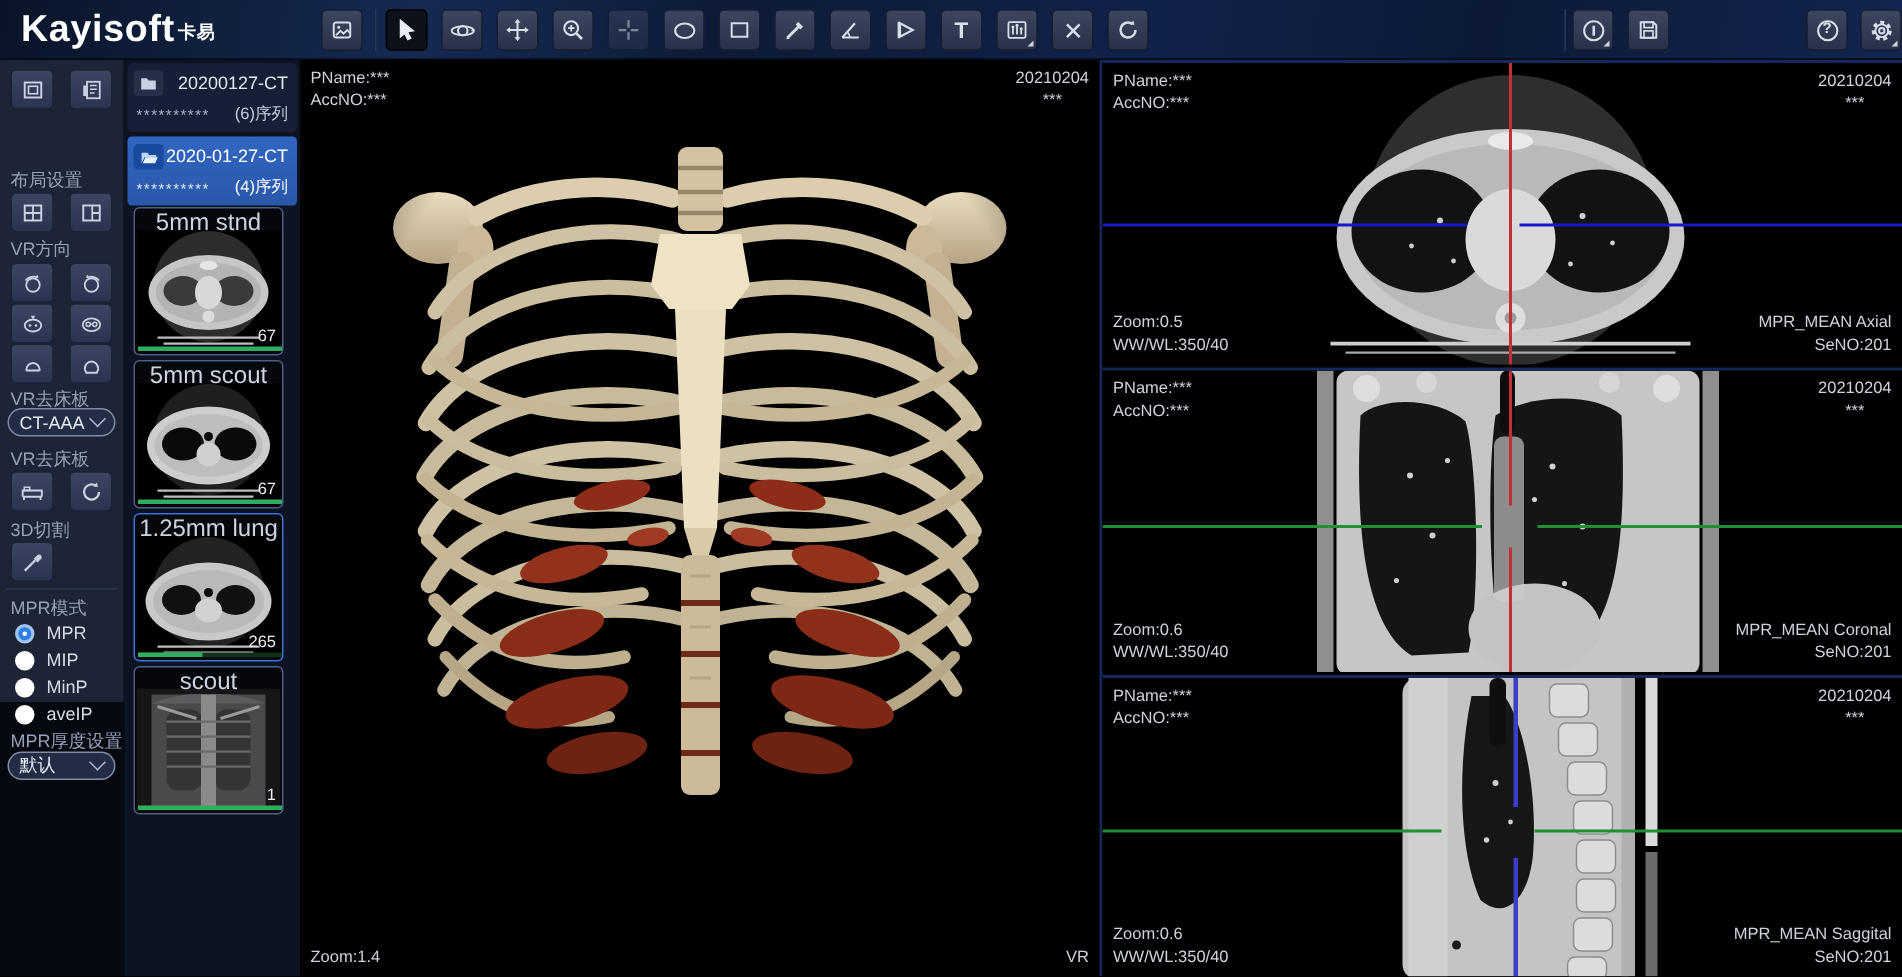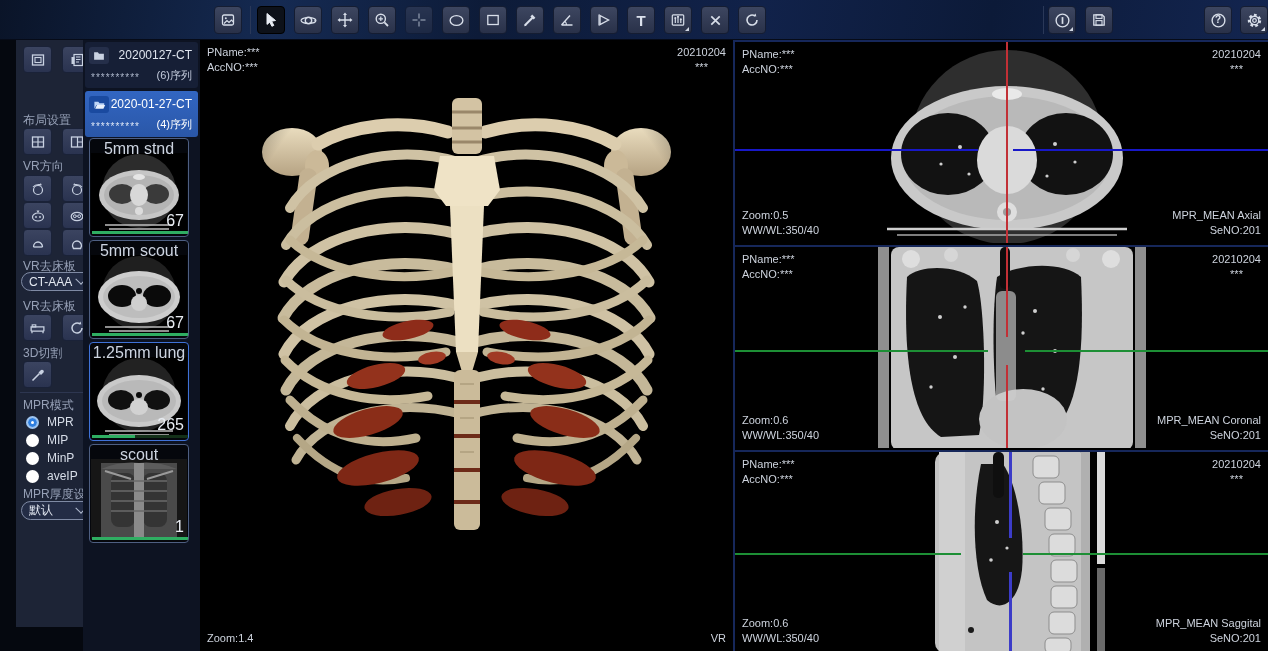--- a/index.html
+++ b/index.html
@@ -19,21 +19,21 @@
     display:flex;align-items:center;justify-content:center;color:#d8dee9;}
   .tb svg{display:block;}
   .tb.active{background:#0d1119;border-color:#000;}
   .tb.dim{opacity:.55;}
   .tb .glyph{font-size:15px;font-weight:bold;color:#dbe1ec;line-height:1;}
   .corner{position:absolute;right:2px;bottom:2px;width:0;height:0;
     border-left:4px solid transparent;border-bottom:4px solid #cfd6e2;}
   .vsep{position:absolute;top:6px;width:1px;height:28px;background:#2a3858;}
 
   
-  #sidebar{position:absolute;left:16px;top:40px;width:83px;height:587px;background:#1d2436;border-right:1px solid #101625;}
+  #sidebar{position:absolute;left:0;top:40px;width:83px;height:428px;background:#1d2436;border-right:1px solid #101625;}
   .sb-btn{position:absolute;width:29px;height:27px;border-radius:4px;cursor:pointer;
     background:linear-gradient(180deg,#3b4460,#2a3350);border:1px solid #1a2238;
     display:flex;align-items:center;justify-content:center;color:#c9d2e2;}
   .sb-label{position:absolute;left:7px;color:#97a1b7;font-size:12px;white-space:nowrap;}
   .sb-select{position:absolute;left:5px;width:72px;height:19px;border-radius:10px;cursor:pointer;
     background:#232c45;border:1px solid #7f8aa4;color:#e3e8f1;font-size:12px;
     display:flex;align-items:center;padding:0 7px;}
   .sb-select .chev{margin-left:auto;width:8px;height:8px;border-right:1.5px solid #aeb8cc;border-bottom:1.5px solid #aeb8cc;transform:rotate(45deg) translate(-2px,-2px);}
   .radio-row{position:absolute;left:10px;display:flex;align-items:center;cursor:pointer;height:16px;}
   .radio{width:13px;height:13px;border-radius:50%;background:#fff;margin-right:8px;}
@@ -53,21 +53,21 @@
   .study.sel .title{color:#fff;}
   .study .masked{position:absolute;left:6px;bottom:5px;font-size:10px;color:#aab4c8;letter-spacing:1px;}
   .study.sel .masked{color:#dce6f6;}
   .study .count{position:absolute;right:6px;bottom:5px;font-size:11px;color:#c3cbdc;}
   .study.sel .count{color:#fff;}
 
   .thumb{position:absolute;left:6px;width:100px;height:99px;border:1px solid #4e5f82;border-radius:4px;
     background:#05070c;cursor:pointer;overflow:hidden;}
   .thumb.sel{border-color:#3f72d8;}
   .thumb .tlabel{position:absolute;top:1px;left:0;width:100%;text-align:center;font-size:16px;color:#cdd4e0;z-index:3;}
-  .thumb .tnum{position:absolute;right:4px;bottom:6px;font-size:16px;color:#e8ecf2;z-index:3;}
+  .thumb .tnum{position:absolute;right:4px;bottom:6px;font-size:11px;color:#e8ecf2;z-index:3;}
   .thumb svg{position:absolute;left:1px;top:14px;z-index:1;}
   .tprog{position:absolute;left:2px;bottom:2px;height:3px;background:#133018;width:96px;z-index:3;}
   .tprog .fill{height:3px;background:#2fae62;}
   .p100{width:100%;} .p45{width:45%;}
 
   
   .viewport{position:absolute;background:#000;overflow:hidden;}
   #vp-vr{left:200px;top:40px;width:533px;height:611px;}
   #right-col{position:absolute;left:733px;top:40px;width:535px;height:611px;background:#000;border-left:2px solid #16275a;}
   .mpr{left:0;width:533px;height:203px;border-top:2px solid #16275a;}
@@ -83,20 +83,21 @@
 
   svg{shape-rendering:geometricPrecision;}
 </style>
 </head>
 <body>
 
 <div id="app">
 
   <div id="header">
     <div id="logo-swoosh"></div>
+    <div id="logo"><span>Kayisoft</span><span class="cn">卡易</span></div>
 
     <div class="tb" style="left:214px">
       <svg width="16" height="16" viewBox="0 0 16 16">
           <rect x="2.5" y="3" width="11" height="10" rx="1.5" fill="none" stroke="#d8dee9" stroke-width="1.3"></rect>
           <circle cx="5.8" cy="6.2" r="1" fill="#d8dee9"></circle>
           <path d="M4 11.5 l3-3 2 2 2.5-2.5 2 2.2" fill="none" stroke="#d8dee9" stroke-width="1.2"></path>
         </svg>
     </div>
     <div class="vsep" style="left:250px"></div>
     <div class="tb active" style="left:257px">

